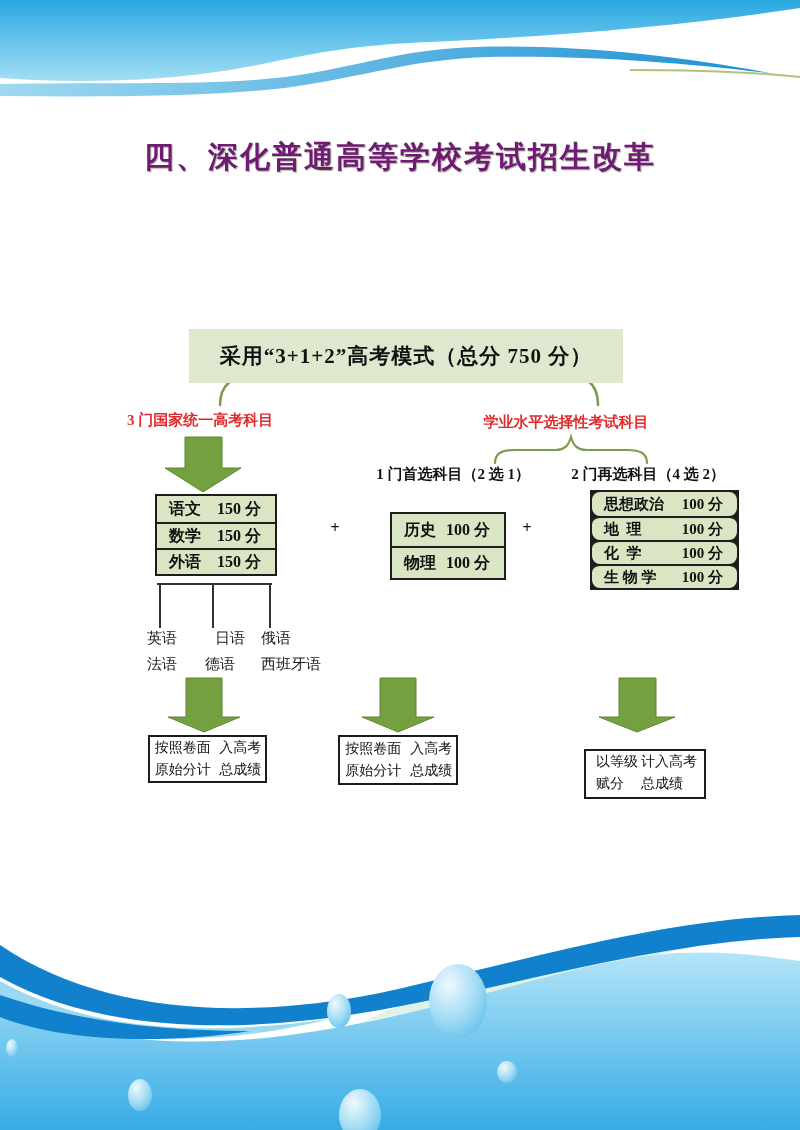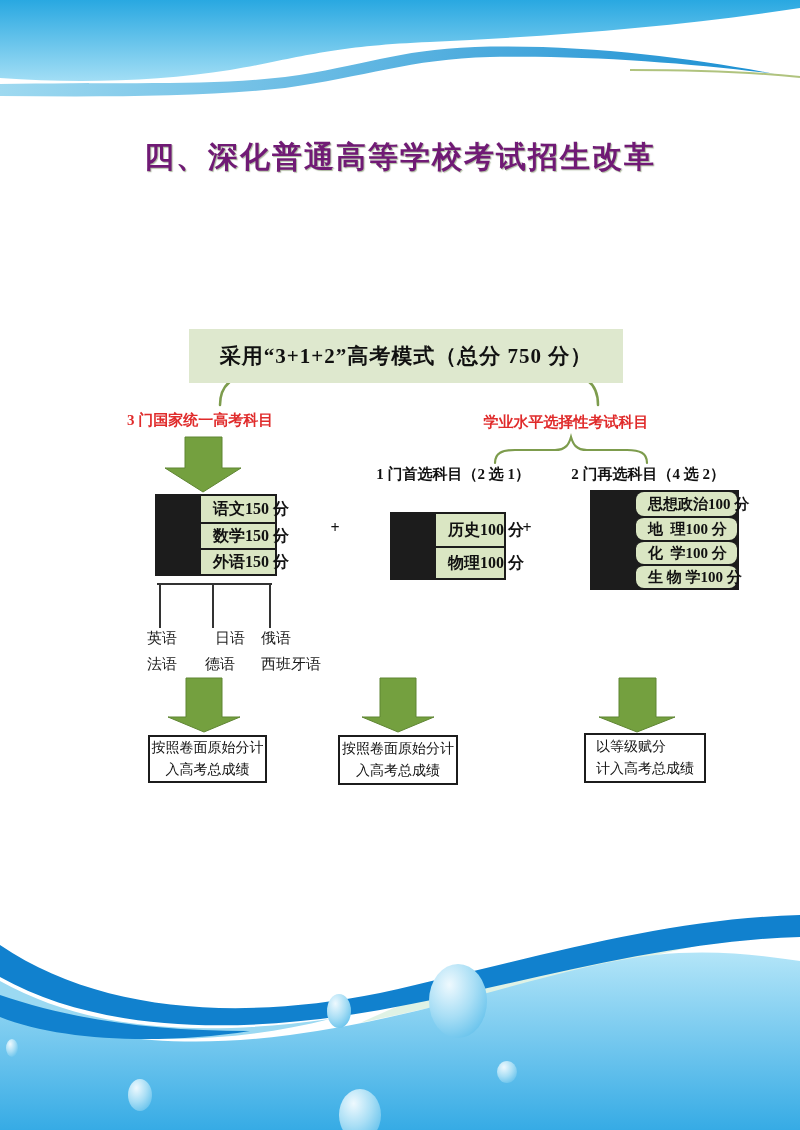--- a/index.html
+++ b/index.html
@@ -28,39 +28,39 @@
   }
   .sub-label {
     font-weight:bold; font-size:15px; color:#111;
     text-align:center; white-space:pre;
   }
 
   .gtable { border:2px solid #1c1c1c; background:#1c1c1c; }
   .gtable .row {
     display:flex; justify-content:space-between; align-items:center;
     background:#dae6c3; box-sizing:border-box;
-    padding:0 14px 0 12px; font-weight:bold;margin-left:44px;
+    padding:0 14px 0 12px; font-weight:bold;
   }
   .gtable .row + .row { border-top:2px solid #1c1c1c; }
   .gtable .subject, .gtable .score { white-space:pre; }
   .t1 .row, .t2 .row { height:26px; font-size:16px; }
   .t2 .row { height:32px; }
   .t3 .row { height:24px; font-size:15px;border-radius:8px; }
 
   .plus { font-size:16px; font-weight:bold; text-align:center; width:20px; }
 
   .lang { font-size:15px; color:#1a1a1a; white-space:pre; }
 
   .result-box {
     border:2px solid #1c1c1c; background:#ffffff; box-sizing:border-box;
-    display:flex; flex-direction:column; justify-content:center;
+    display:flex; flex-direction:row; justify-content:center;
     font-size:14px; color:#111; line-height:1.55;
   }
   .result-box.center { align-items:center; text-align:center; }
-  .result-box.left { align-items:flex-start; padding-left:10px; }
+  .result-box.left { align-items:flex-start; padding-left:10px;margin-top:16px; }
 </style>
 </head>
 <body>
 
 <div class="page">
 
   <svg class="abs" style="left:0;top:0" width="800" height="112" viewBox="0 0 800 112">
     <defs>
       <linearGradient id="skyG" x1="0" y1="0" x2="0" y2="1">
         <stop offset="0" stop-color="#29a8e1"></stop>

